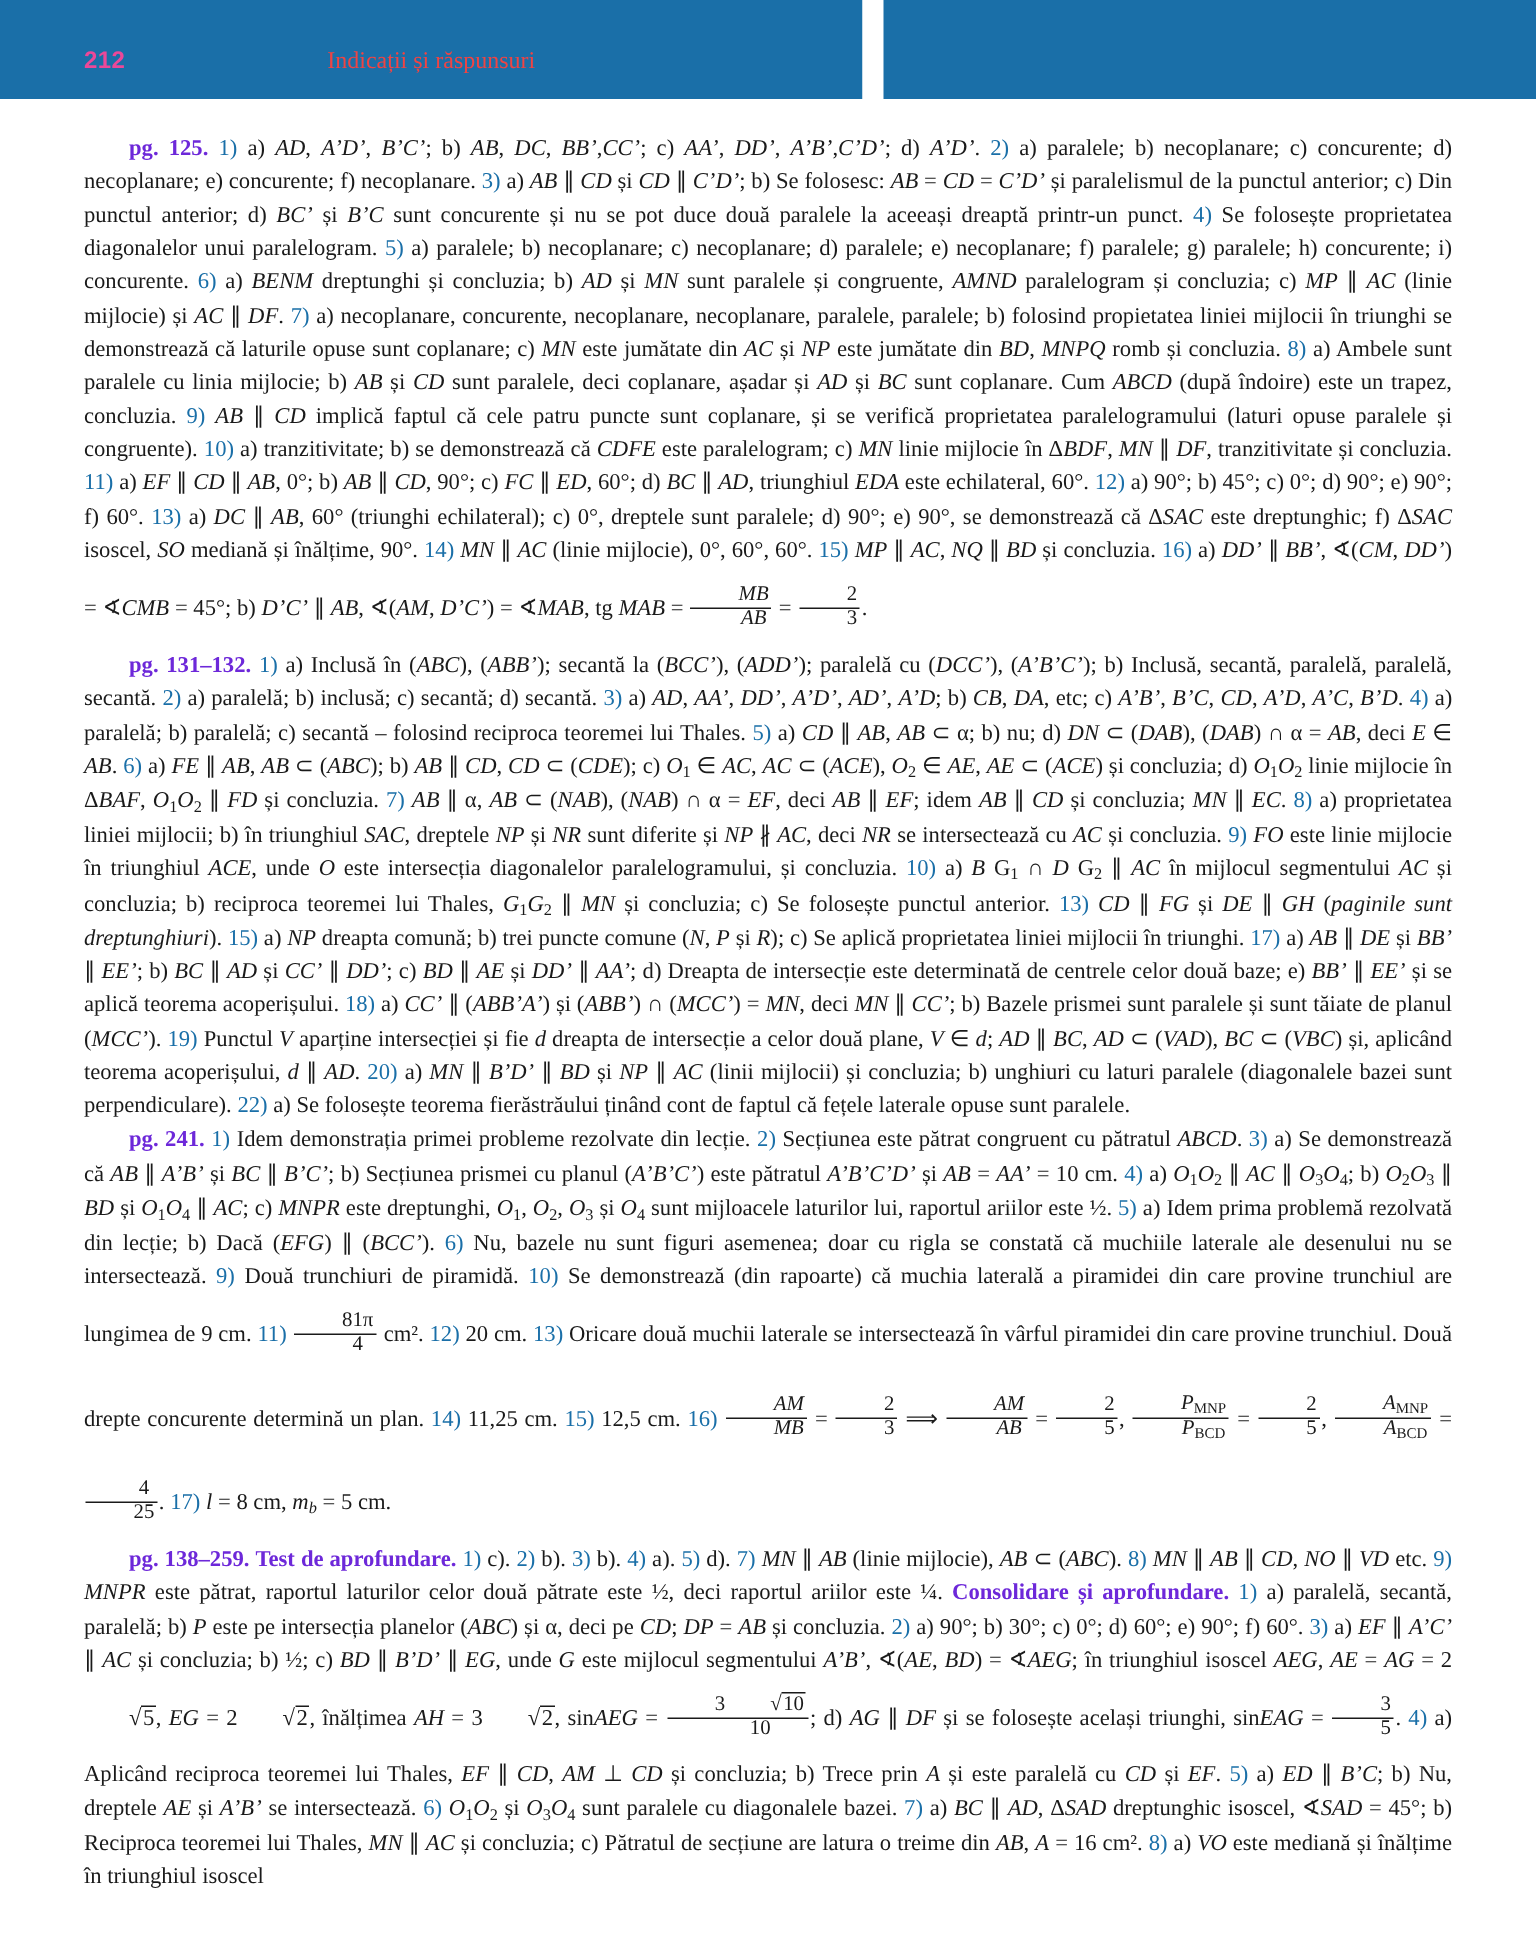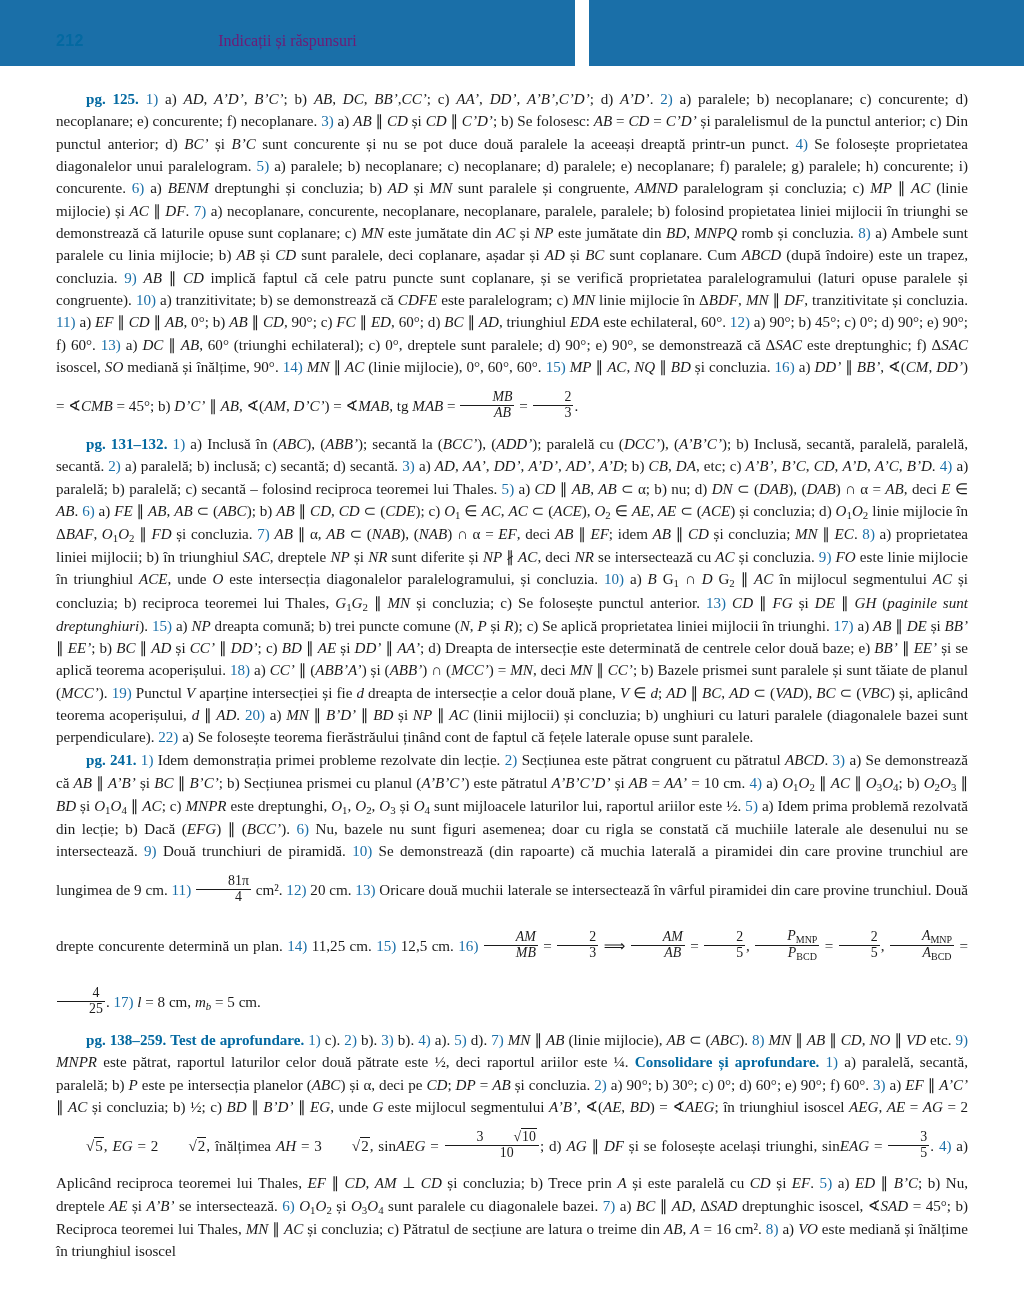--- a/index.html
+++ b/index.html
@@ -44,54 +44,54 @@
     top: 0;
     left: 575px;
     width: 14px;
     height: 66px;
     background: #ffffff;
   }
   .page-number {
     position: absolute;
     left: 56px;
     top: 32px;
-    color: #0369a1;
+    color: #ec4899;
     font-family: "Liberation Sans", sans-serif;
     font-size: 16px;
     font-weight: bold;
     letter-spacing: .3px;
   }
   .header-title {
     position: absolute;
     left: 0;
     top: 32px;
     width: 575px;
     text-align: center;
-    color: #701a75;
+    color: #ef4444;
     font-family: "Liberation Serif", serif;
     font-size: 16px;
   }
   
   .content {
     position: absolute;
     top: 88px;
     left: 56px;
     width: 912px;
     font-size: 15.1px;
     line-height: 1.48;
     text-align: justify;
     text-justify: inter-word;
     hyphens: auto;
   }
   .para {
     margin: 0 0 0.5px 0;
     text-indent: 30px;
   }
   .blue {
-    color: #0369a1;
+    color: #6d28d9;
     font-weight: bold;
   }
   .blue-n {
     color: #1a6fa8;
   }
   i { font-style: italic; }
   .frac {
     display: inline-block;
     vertical-align: -0.42em;
     text-align: center;

